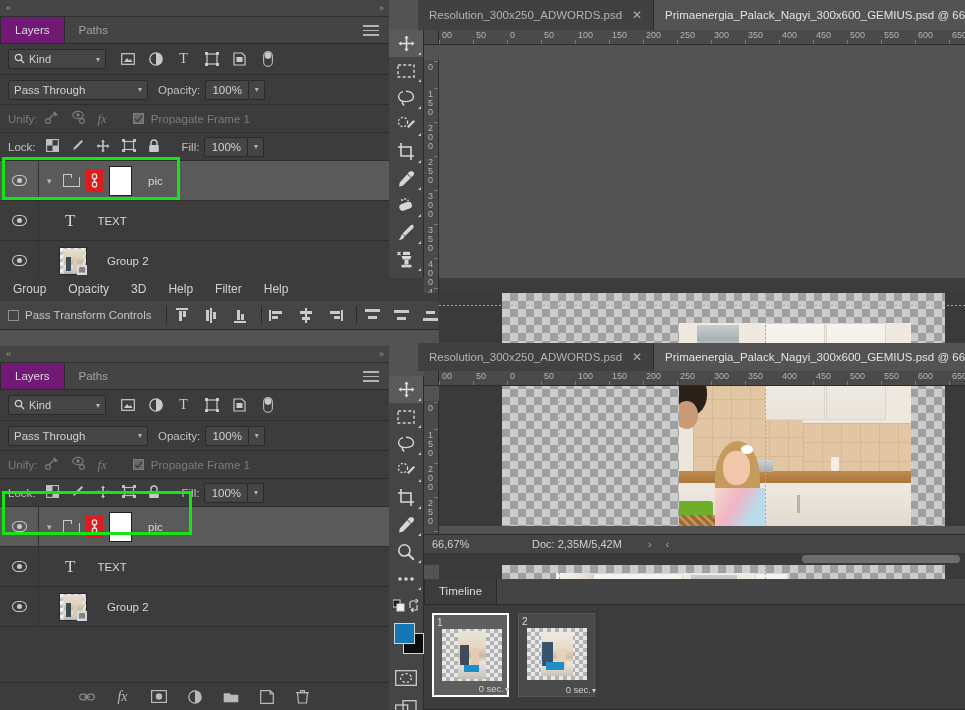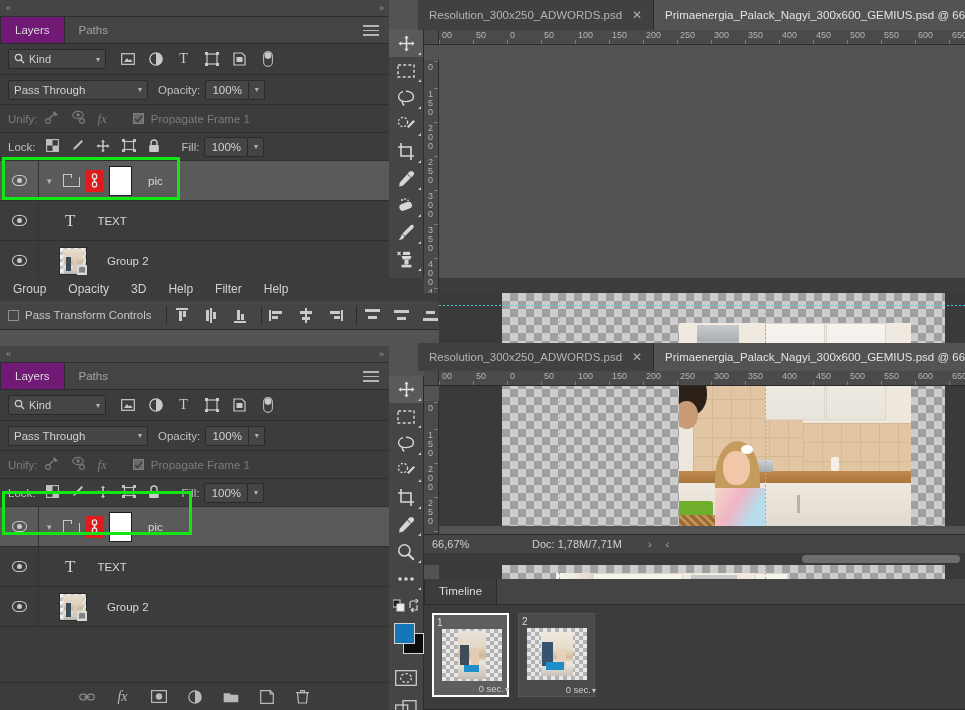--- a/index.html
+++ b/index.html
@@ -1076,21 +1076,21 @@
       </div>
 
       <div class="guide-h" style="top:12px;"></div>
       <div class="guide-v" style="left:120px;"></div>
       <div class="guide-v" style="left:326px;"></div>
     </div>
   </div>
 
   <div class="abs statusbar" style="left:424px;top:534px;width:541px;">
     <span class="sb-zoom">66,67%</span>
-    <span class="sb-doc">Doc: 1,78M/7,71M</span>
+    <span class="sb-doc">Doc: 2,35M/5,42M</span>
     <span class="sb-ar">›</span>
     <span class="sb-ar" style="margin-left:14px;">‹</span>
   </div>
   <div class="abs hscroll" style="left:424px;top:553px;width:541px;">
     <span class="thumb" style="left:378px;width:158px;"></span>
   </div>
 
   <div class="abs" style="left:424px;top:579px;width:541px;height:157px;background:#a21caf;">
     <div class="tl-tabs">
       <div class="tl-tab">Timeline</div>

